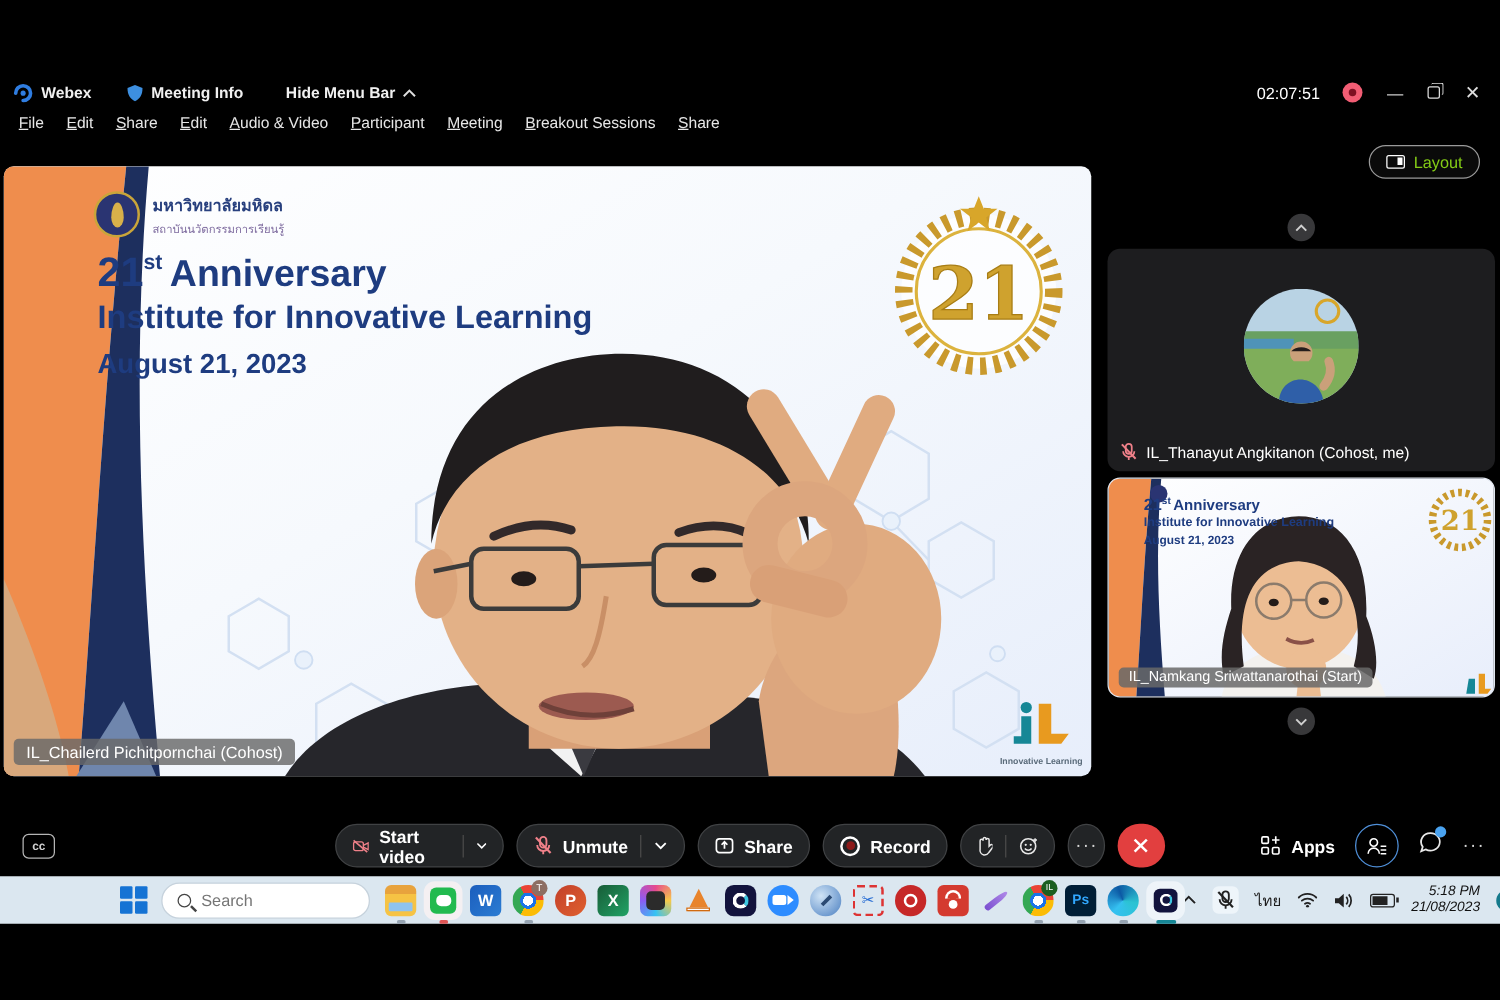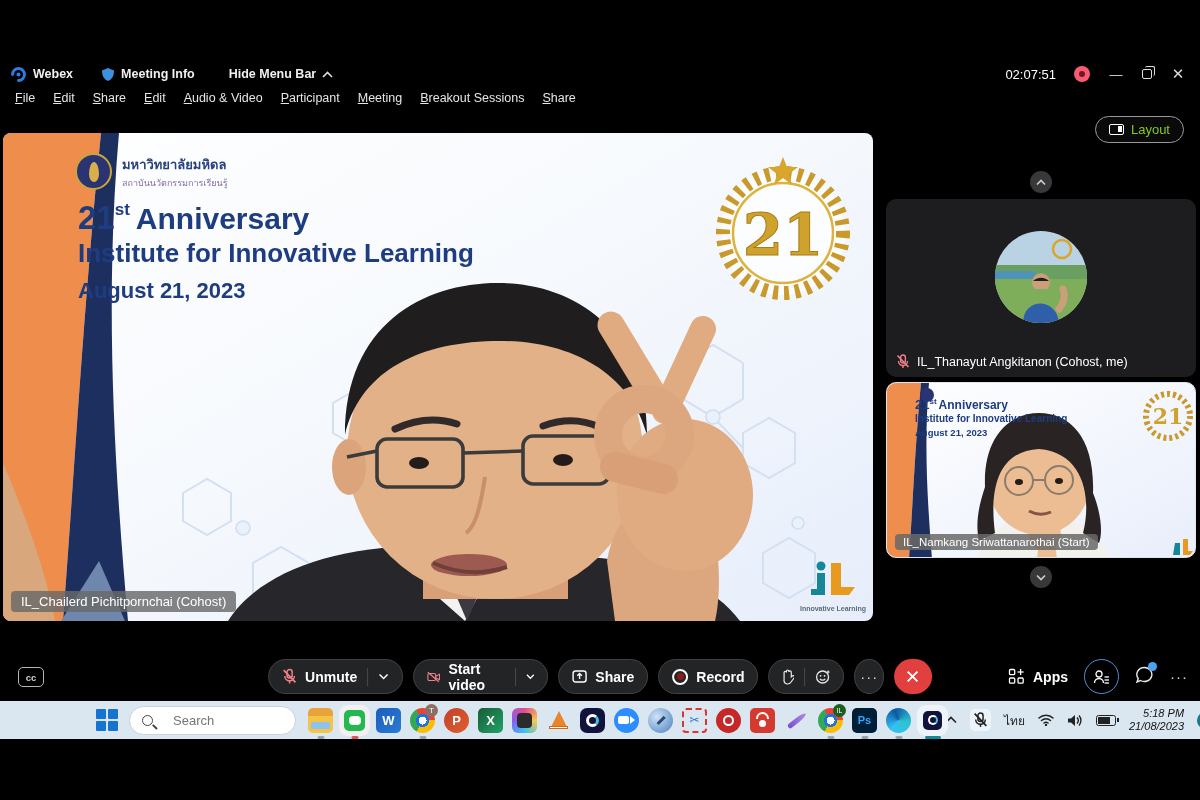--- a/index.html
+++ b/index.html
@@ -86,21 +86,21 @@
   #chat-btn { position:relative; }
   .blue-dot { position:absolute; right:-3px; top:-4px; width:9px; height:9px; border-radius:50%; background:#4aa3f0; }
   .more-dots { color:#d8d8d8; font-size:15px; letter-spacing:1px; }
 
   
   #taskbar { left:0; top:701px; width:1200px; height:38px; background:#dbe7f0; display:flex; align-items:center; }
   #tb-left { display:flex; align-items:center; gap:11px; margin-left:96px; }
   #start-btn { width:22px; height:22px; display:grid; grid-template-columns:10px 10px; grid-template-rows:10px 10px; gap:1.6px; }
   #start-btn b { background:#1573d4; border-radius:1px; }
   #search-pill { width:167px; height:29px; background:#fff; border:1px solid #c6d2dc; border-radius:15px;
-                 display:flex; align-items:center; gap:20px; padding:4px 12px; }
+                 display:flex; align-items:center; gap:8px; padding:4px 12px; }
   #search-pill input { border:none; outline:none; width:110px; font-size:13px; color:#444; background:transparent; font-family:"Liberation Sans",sans-serif; }
   .mag { width:11px; height:11px; border:1.7px solid #444; border-radius:50%; position:relative; }
   .mag::after { content:""; position:absolute; left:9px; top:10px; width:6px; height:1.7px; background:#444; transform:rotate(45deg); }
   #tb-icons { display:flex; align-items:flex-start; gap:9px; margin-left:12px; }
   .tbi { width:25px; height:25px; border-radius:5px; position:relative; display:flex; align-items:center; justify-content:center; }
   .tbi .dash { position:absolute; left:50%; transform:translateX(-50%); bottom:-6px; width:7px; height:3px; border-radius:2px; background:#96a4b2; }
   .tbi .dash.red { background:#e05555; } .tbi .dash.teal { background:#168796; width:16px; }
   .active-bg { background:#f4f0f2; box-shadow:0 0 0 3px #f4f0f2; border-radius:6px; }
   .active-bg2 { background:#eef4f9; box-shadow:0 0 0 3px #eef4f9; border-radius:6px; }
   #tray { margin-left:auto; display:flex; align-items:center; gap:13px; padding-right:10px; color:#1c1c1c; }
@@ -336,40 +336,40 @@
     </svg>
   </div>
 
   <div id="controlbar" class="abs">
     <div id="cc-btn" class="abs">
       <span>cc</span>
     </div>
 
     <div id="center-controls" class="abs">
       <div class="pill">
+        <svg width="17" height="14" viewBox="0 0 17 14">
+          <rect x="1" y="2.5" width="10" height="9" rx="2" fill="none" stroke="#ef8089" stroke-width="1.4"></rect>
+          <path d="M11,6 L16,3.5 L16,10.5 L11,8" fill="none" stroke="#ef8089" stroke-width="1.4"></path>
+          <line x1="1" y1="1" x2="15" y2="13" stroke="#ef8089" stroke-width="1.6"></line>
+        </svg>
+        <span>Start video</span>
+        <span class="divider"></span>
+        <svg width="11" height="7" viewBox="0 0 10 7">
+          <polyline points="1,1.5 5,5.5 9,1.5" fill="none" stroke="#fff" stroke-width="1.5"></polyline>
+        </svg>
+      </div>
+
+      <div class="pill">
         <svg width="15" height="17" viewBox="0 0 14 15">
           <rect x="4.6" y="1" width="4.8" height="8" rx="2.4" fill="none" stroke="#ef8089" stroke-width="1.4"></rect>
           <path d="M2.5,7 a4.5,4.5 0 0 0 9,0" fill="none" stroke="#ef8089" stroke-width="1.4"></path>
           <line x1="7" y1="11.5" x2="7" y2="14" stroke="#ef8089" stroke-width="1.4"></line>
           <line x1="1.5" y1="1.5" x2="12.5" y2="13" stroke="#ef8089" stroke-width="1.6"></line>
         </svg>
         <span>Unmute</span>
-        <span class="divider"></span>
-        <svg width="11" height="7" viewBox="0 0 10 7">
-          <polyline points="1,1.5 5,5.5 9,1.5" fill="none" stroke="#fff" stroke-width="1.5"></polyline>
-        </svg>
-      </div>
-
-      <div class="pill">
-        <svg width="17" height="14" viewBox="0 0 17 14">
-          <rect x="1" y="2.5" width="10" height="9" rx="2" fill="none" stroke="#ef8089" stroke-width="1.4"></rect>
-          <path d="M11,6 L16,3.5 L16,10.5 L11,8" fill="none" stroke="#ef8089" stroke-width="1.4"></path>
-          <line x1="1" y1="1" x2="15" y2="13" stroke="#ef8089" stroke-width="1.6"></line>
-        </svg>
-        <span>Start video</span>
         <span class="divider"></span>
         <svg width="11" height="7" viewBox="0 0 10 7">
           <polyline points="1,1.5 5,5.5 9,1.5" fill="none" stroke="#fff" stroke-width="1.5"></polyline>
         </svg>
       </div>
 
       <div class="pill">
         <svg width="15" height="15" viewBox="0 0 15 15">
           <rect x="1" y="2" width="13" height="11" rx="2.5" fill="none" stroke="#fff" stroke-width="1.4"></rect>
           <path d="M7.5,10 L7.5,4.8 M5.2,6.8 L7.5,4.4 L9.8,6.8" fill="none" stroke="#fff" stroke-width="1.4"></path>

